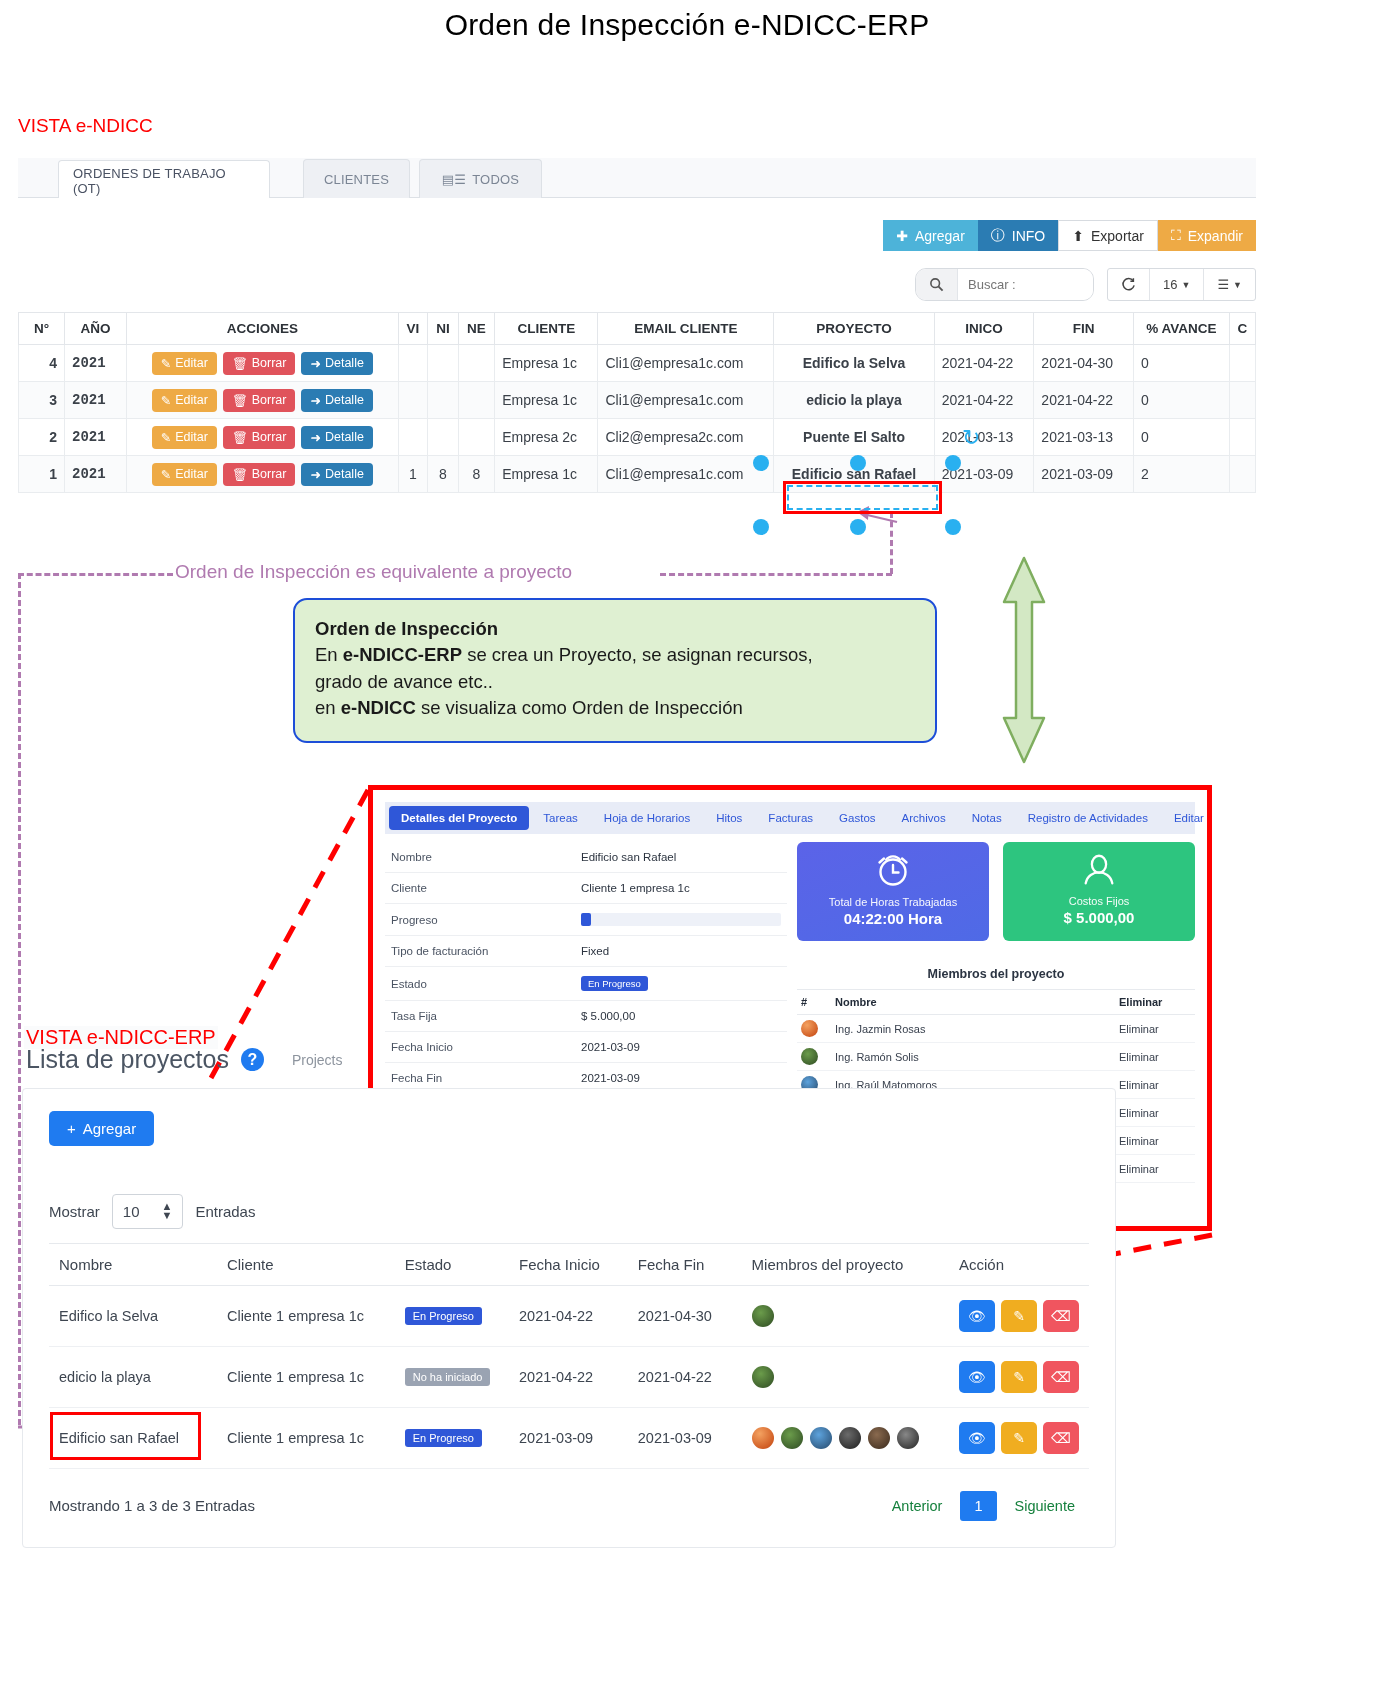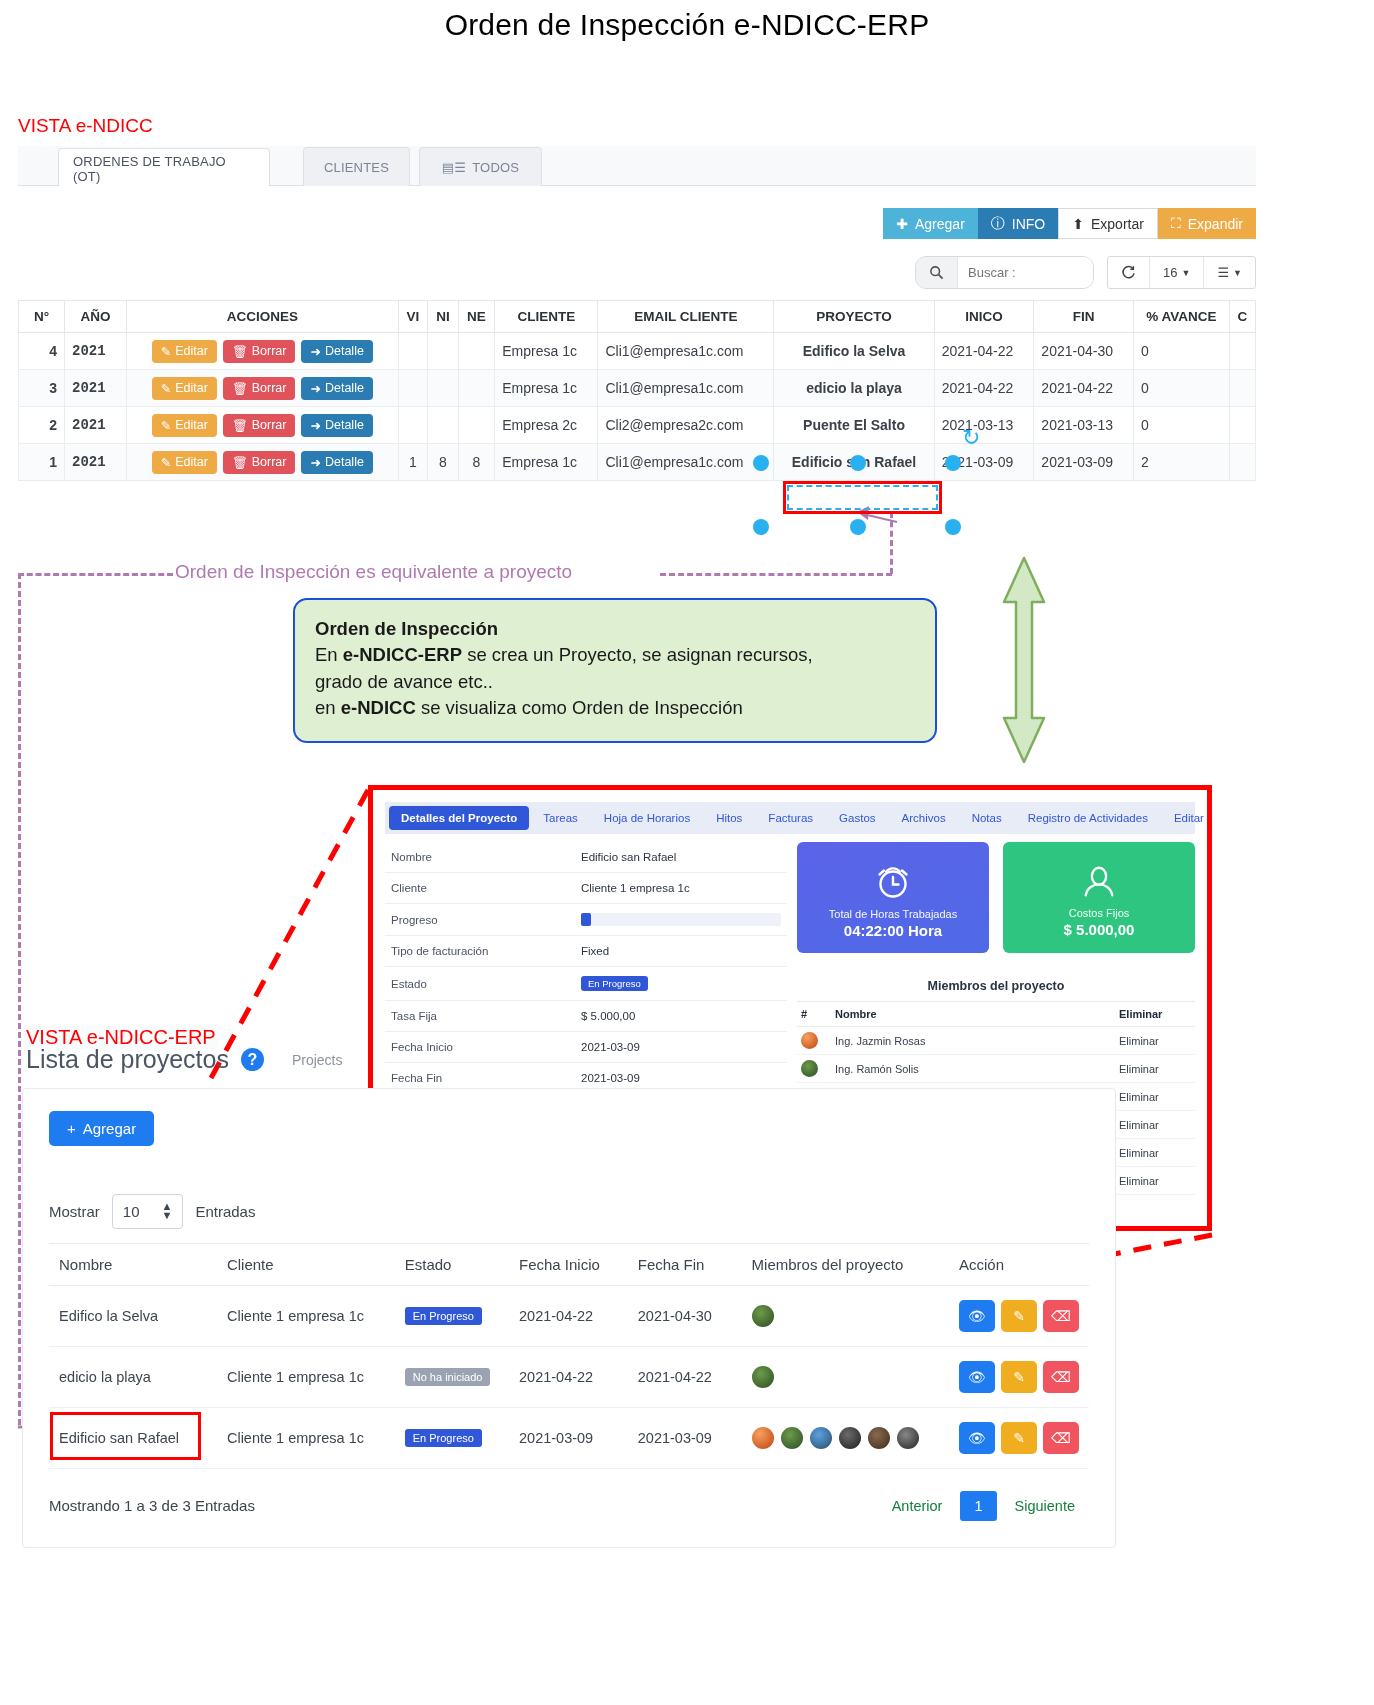--- a/index.html
+++ b/index.html
@@ -19,21 +19,21 @@
     letter-spacing:.2px;
   }
 
   
   .anno-red {
     position:absolute; color:#ff0000; font-size:19px; font-weight:400;
   }
 
   
   .ndicc-panel {
-    position:absolute; left:18px; top:146px; width:1238px; height:370px;
+    position:absolute; left:18px; top:158px; width:1238px; height:370px;
   }
   .tabs-bar {
     position:relative; height:40px;
     border-bottom:1px solid #dde1e6;
     background:#f8f9fb;
   }
   .tab {
     position:absolute; top:0; height:40px;
     display:flex; align-items:center; justify-content:center;
     font-size:13px; color:#7b8594;
@@ -183,21 +183,21 @@
     background:#2f57d8; border-radius:2px;
   }
   .badge {
     display:inline-block; font-size:9.5px; color:#fff; background:#2f57d8;
     padding:2px 7px; border-radius:3px;
   }
   .desc-title { font-size:13px; font-weight:bold; color:#262f3c; padding:10px 6px 6px; }
 
   .cards { display:flex; gap:14px; }
   .card {
-    flex:1; border-radius:6px; color:#fff; padding:20px 10px 14px;
+    flex:1; border-radius:6px; color:#fff; padding:8px 10px 14px;
     display:flex; flex-direction:column; align-items:center; justify-content:center;
     min-height:98px;
   }
   .card.hours { background:linear-gradient(160deg,#5b63e8,#4f6ae6); }
   .card.fixed { background:#2dc57f; }
   .card-lbl { font-size:11px; opacity:.95; margin-top:6px; }
   .card-val { font-size:15px; font-weight:bold; margin-top:2px; }
 
   .members-title {
     text-align:center; font-size:12.5px; font-weight:bold; color:#2b3442;

